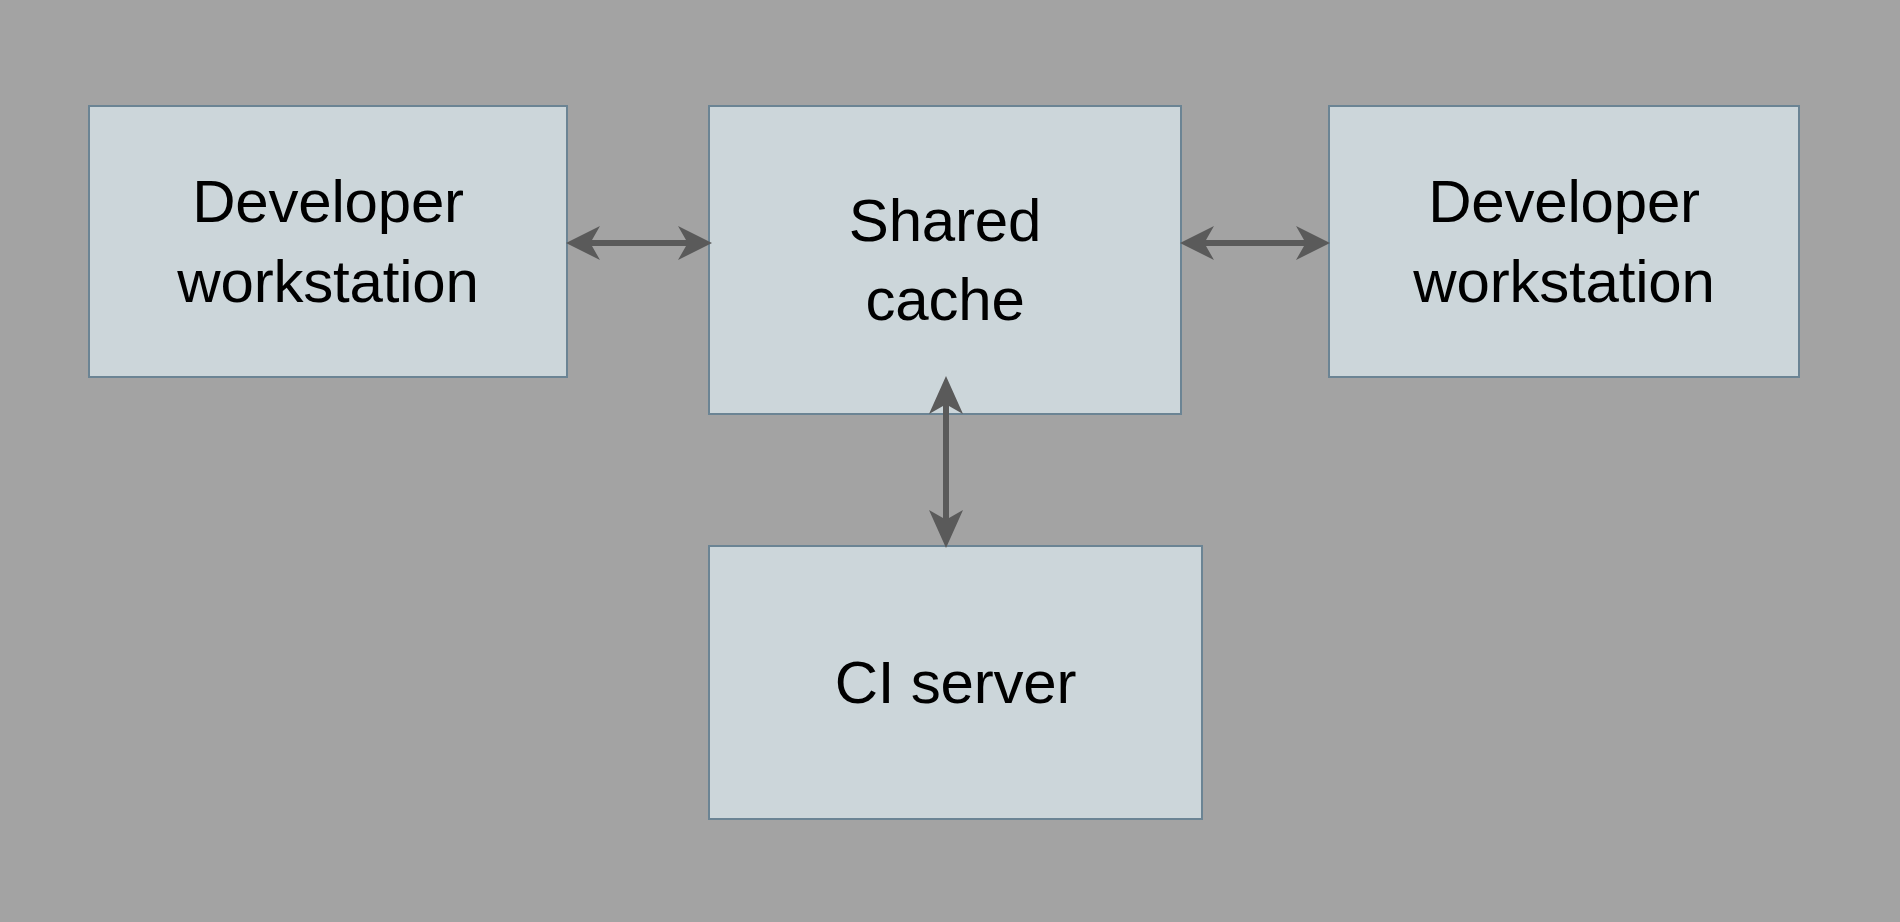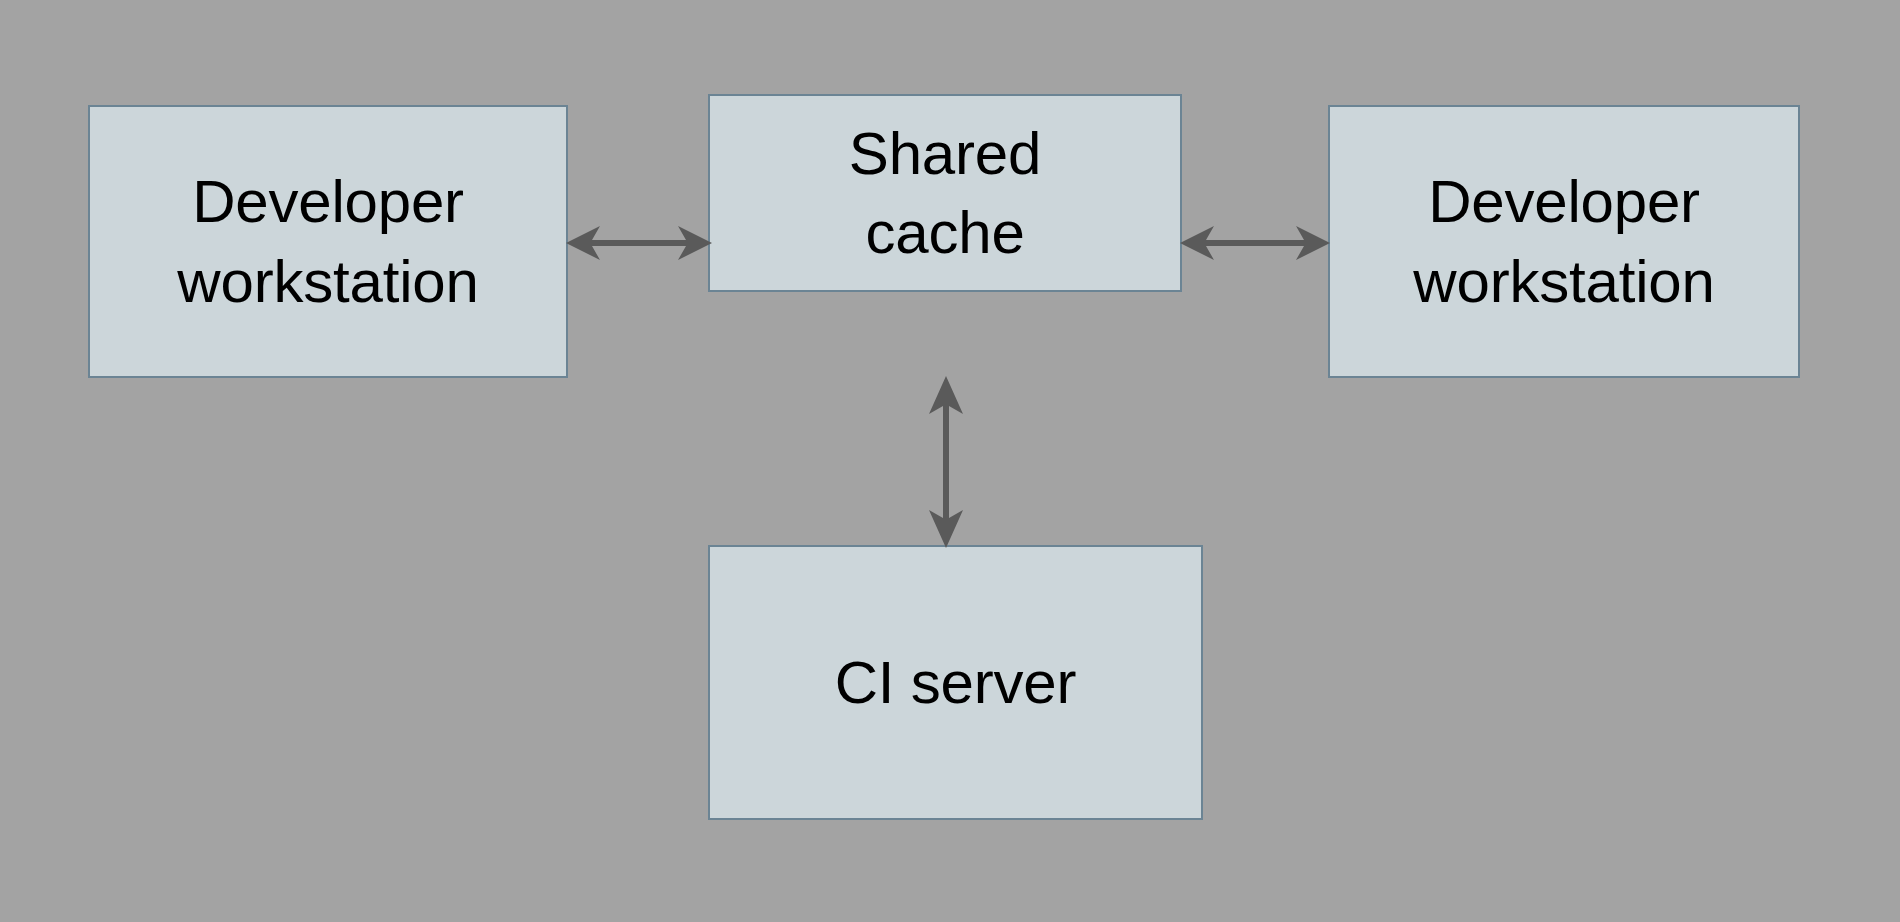--- a/index.html
+++ b/index.html
@@ -31,21 +31,21 @@
     font-size: 60px;
     line-height: 1.32;
     font-weight: 400;
     letter-spacing: -0.2px;
     white-space: pre-line;
     padding: 0 6px;
   }
 
   
   #node-dev-left   { left: 88px;   top: 105px; width: 480px; height: 273px; }
-  #node-cache      { left: 708px;  top: 94px; width: 474px; height: 198px; }
+  #node-cache      { left: 708px;  top: 105px; width: 474px; height: 310px; }
   #node-dev-right  { left: 1328px; top: 105px; width: 472px; height: 273px; }
   #node-ci         { left: 708px;  top: 545px; width: 495px; height: 275px; }
 
   
   .edge {
     position: absolute;
     overflow: visible;
   }
   #edge-left-cache  { left: 566px; top: 212px; width: 146px; height: 62px; }
   #edge-cache-right { left: 1180px; top: 212px; width: 150px; height: 62px; }

